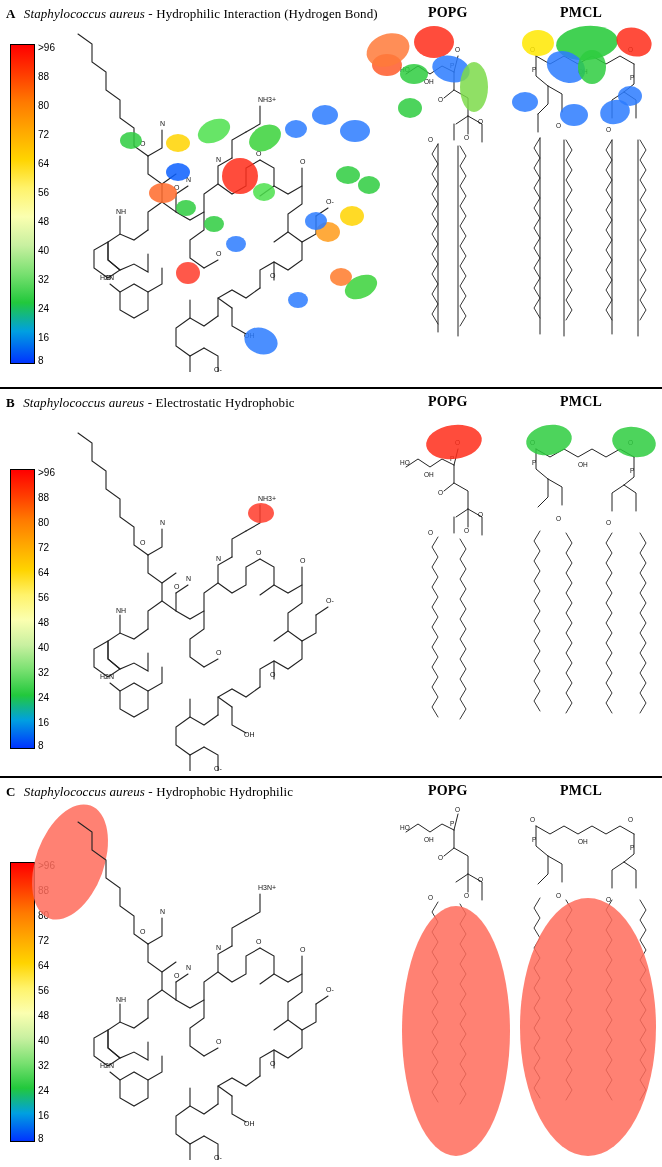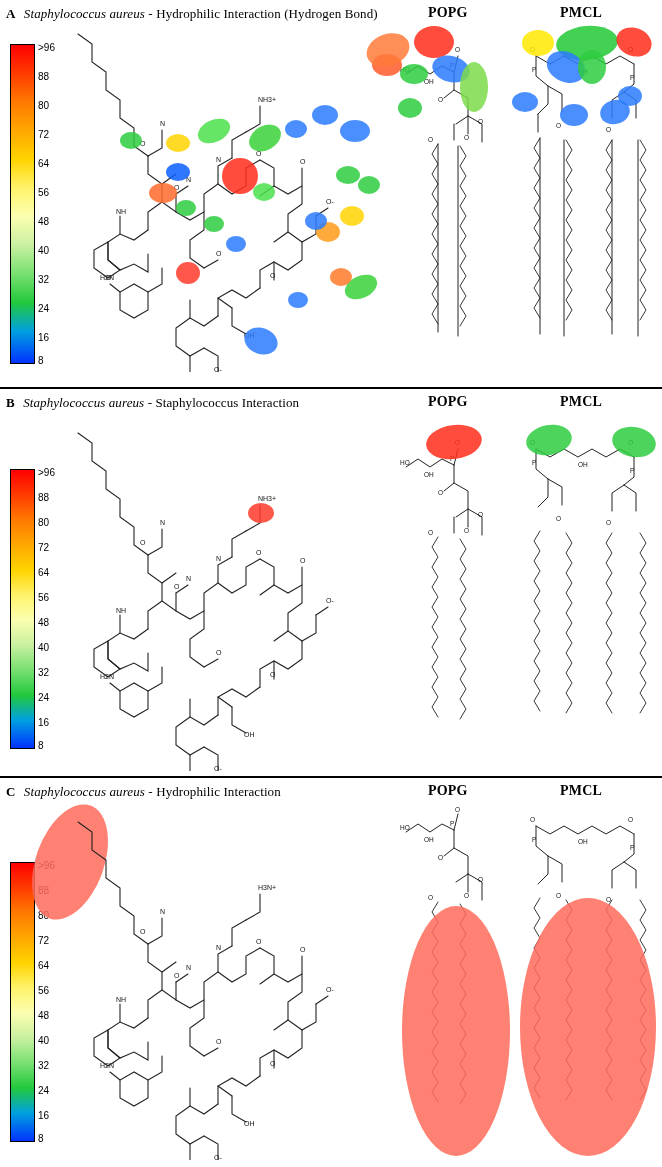--- a/index.html
+++ b/index.html
@@ -259,21 +259,21 @@
 
     <div class="rule" style="top:387px;"></div>
   </div>
 
   <div class="panel panel-b" style="position:absolute;left:0;top:389px;">
 
     <div class="panel-head">
       <span class="panel-letter">B</span>
       <span class="sp-name">Staphylococcus aureus</span>
       <span>-</span>
-      <span class="inter-label">Staphylococcus Interaction</span>
+      <span class="inter-label">Electrostatic Hydrophobic</span>
     </div>
 
     <div class="lipid-title popg-title" style="top:5px;">POPG</div>
     <div class="lipid-title pmcl-title" style="top:5px;">PMCL</div>
 
     <div class="legend" style="top:80px;height:280px;">
       <div class="bar" style="background:linear-gradient(to bottom,#ff0000 0%,#ff3b00 9%,#ff7a00 18%,#ffa800 27%,#ffd400 36%,#fff36b 45%,#fbffb0 54%,#c8f0a0 63%,#78e070 72%,#22c83c 81%,#00a0e0 90%,#0033ff 100%);"></div>
       <div class="labels">
         <span style="top:4px;">&gt;96</span>
         <span style="top:29px;">88</span>
@@ -406,21 +406,21 @@
 
     <div class="rule" style="top:387px;"></div>
   </div>
 
   <div class="panel panel-c" style="position:absolute;left:0;top:778px;">
 
     <div class="panel-head">
       <span class="panel-letter">C</span>
       <span class="sp-name">Staphylococcus aureus</span>
       <span>-</span>
-      <span class="inter-label">Hydrophilic Interaction</span>
+      <span class="inter-label">Hydrophobic Hydrophilic</span>
     </div>
 
     <div class="lipid-title popg-title" style="top:5px;">POPG</div>
     <div class="lipid-title pmcl-title" style="top:5px;">PMCL</div>
 
     <div class="legend" style="top:84px;height:280px;">
       <div class="bar" style="background:linear-gradient(to bottom,#ff0000 0%,#ff3b00 9%,#ff7a00 18%,#ffa800 27%,#ffd400 36%,#fff36b 45%,#fbffb0 54%,#c8f0a0 63%,#78e070 72%,#22c83c 81%,#00a0e0 90%,#0033ff 100%);"></div>
       <div class="labels">
         <span style="top:4px;">&gt;96</span>
         <span style="top:29px;">88</span>

